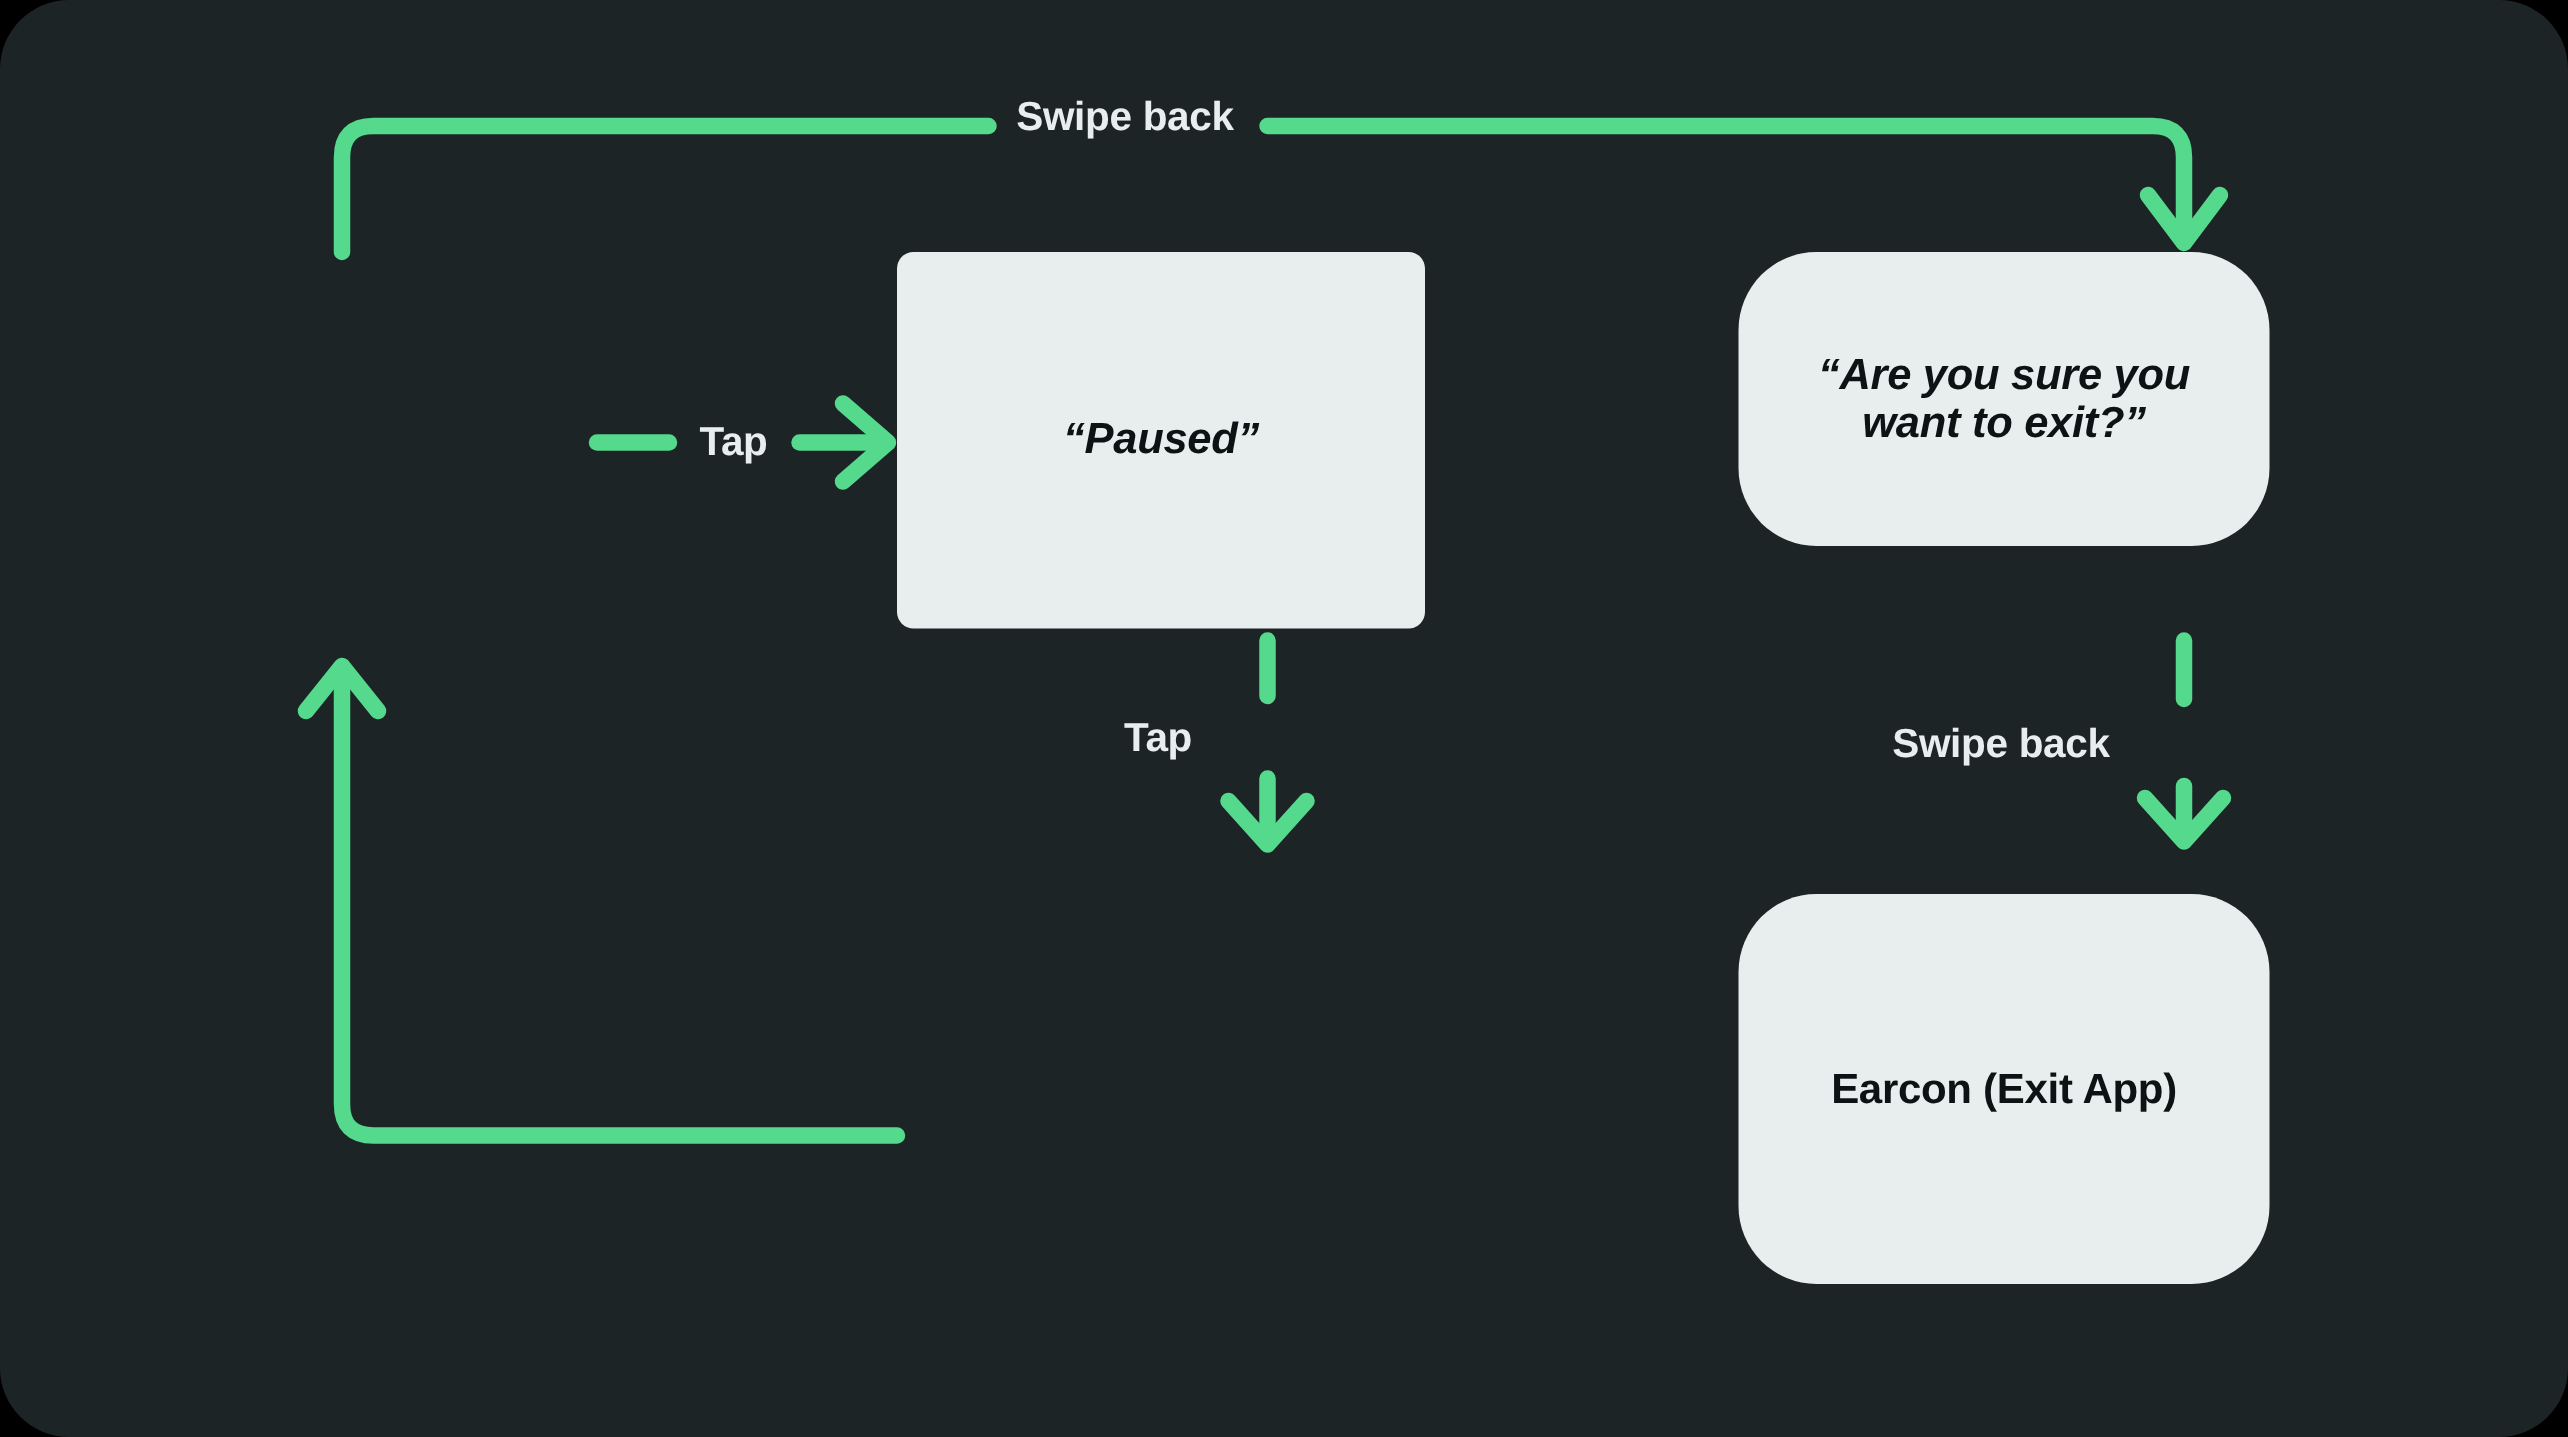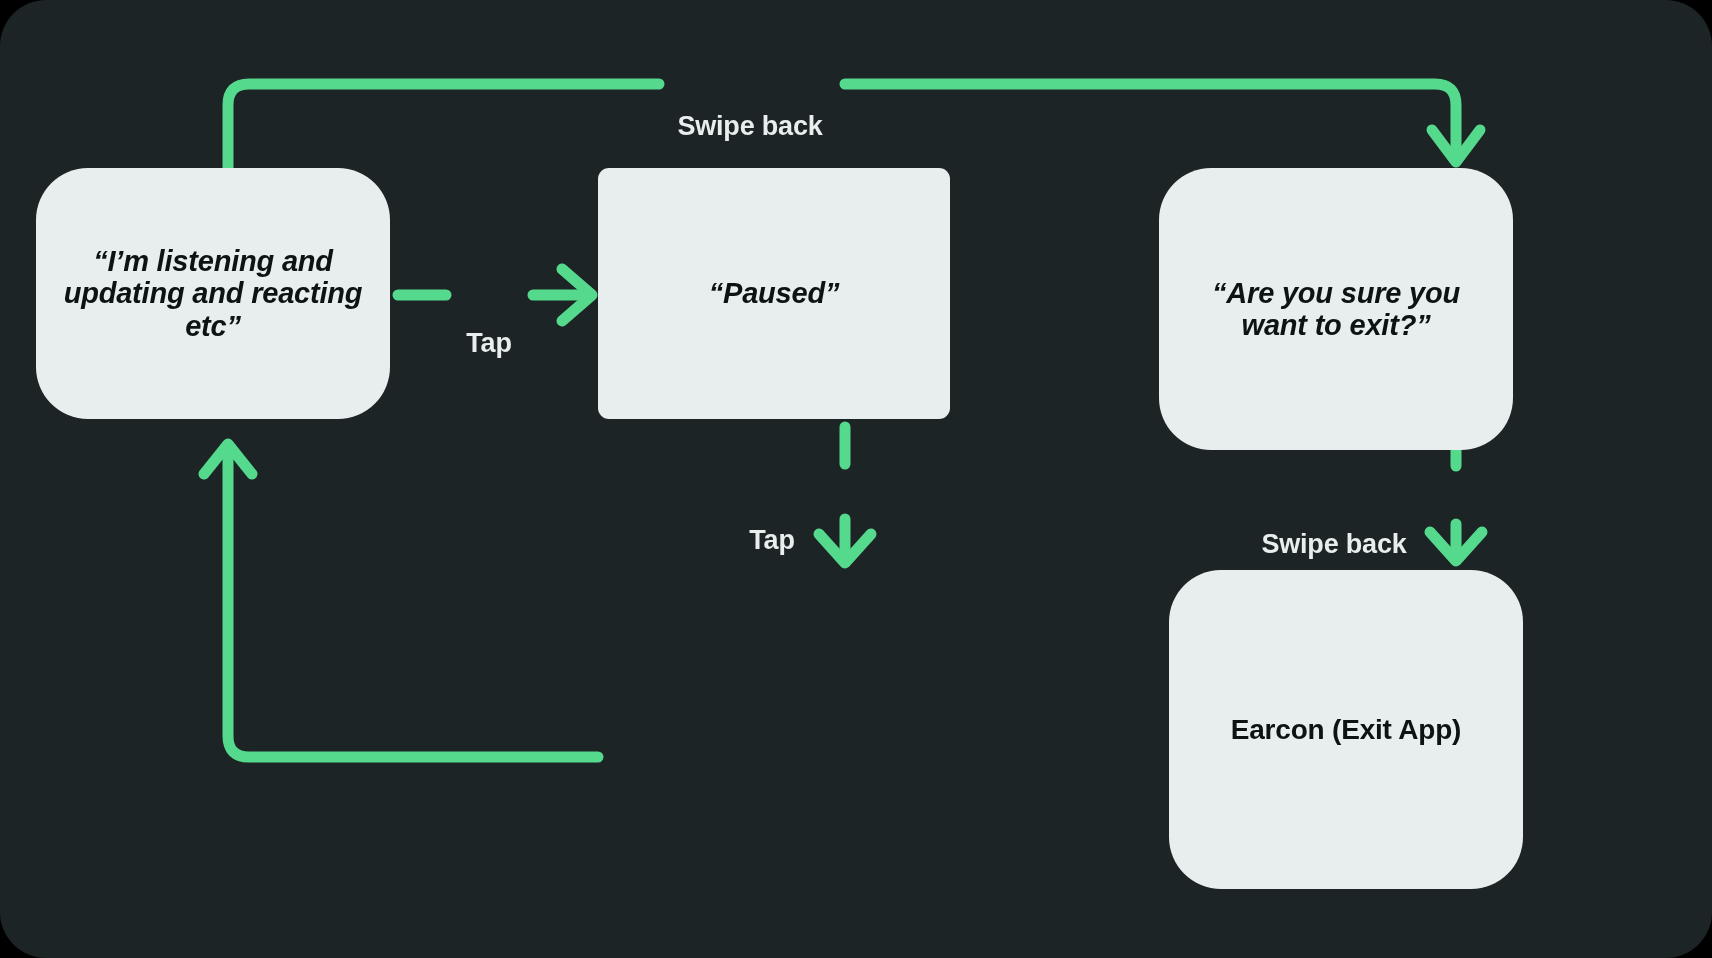--- a/index.html
+++ b/index.html
@@ -57,29 +57,28 @@
   .edge-label {
     position: absolute;
     font-family: "Liberation Sans", sans-serif;
     font-weight: bold;
     font-size: 27px;
     color: #e8eeed;
     letter-spacing: -0.2px;
     white-space: nowrap;
     transform: translate(-50%, -50%);
     text-align: center;
-    margin-top: 48px;
   }
 
   
   #node-listening { left: 36px;   top: 168px; width: 354px; height: 251px; }
   #node-paused    { left: 598px;  top: 168px; width: 352px; height: 251px; border-radius: 11px; }
-  #node-confirm   { left: 1159px; top: 168px; width: 354px; height: 282px; }
+  #node-confirm   { left: 1159px; top: 168px; width: 354px; height: 196px; }
   #node-back      { left: 598px;  top: 570px; width: 352px; height: 251px; }
-  #node-earcon    { left: 1159px; top: 570px; width: 354px; height: 319px; margin-left: 10px; }
+  #node-earcon    { left: 1159px; top: 596px; width: 354px; height: 260px; }
 
   
   #label-swipe-top    { left: 750px;  top: 78px;  }
   #label-tap-right    { left: 489px;  top: 295px; }
   #label-tap-down     { left: 772px;  top: 492px; }
   #label-swipe-right  { left: 1334px; top: 496px; }
 </style>
 </head>
 <body>
 
@@ -102,25 +101,20 @@
 
       <path d="M 598 757 L 249 757 Q 228 757 228 736 L 228 452"></path>
       <path d="M 204 474 L 228 444 L 252 474"></path>
 
       <path d="M 1456 427 L 1456 466"></path>
       <path d="M 1456 524 L 1456 552"></path>
       <path d="M 1430 532 L 1456 561 L 1482 532"></path>
     </g>
   </svg>
 
-  <div class="node" id="node-listening">
-    <div class="node-label">“I’m listening and
-updating and reacting
-etc”</div>
-  </div>
 
   <div class="node" id="node-paused">
     <div class="node-label">“Paused”</div>
   </div>
 
   <div class="node" id="node-confirm">
     <div class="node-label">“Are you sure you
 want to exit?”</div>
   </div>
 

